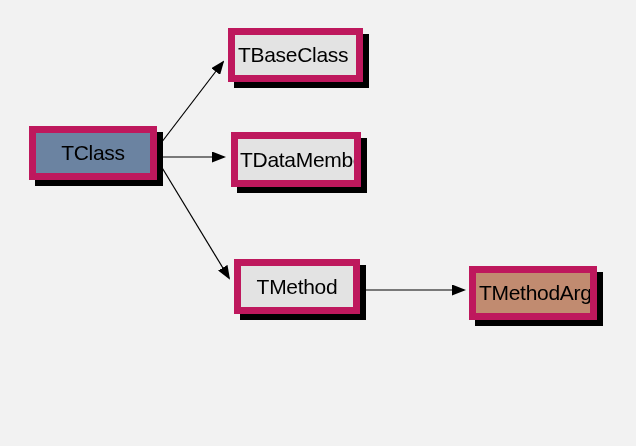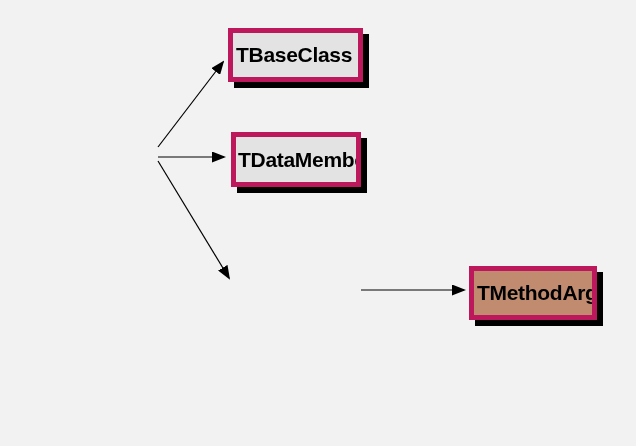--- a/index.html
+++ b/index.html
@@ -18,28 +18,28 @@
   .edges-layer {
     position: absolute;
     left: 0;
     top: 0;
     width: 636px;
     height: 446px;
   }
   .node {
     position: absolute;
     box-sizing: border-box;
-    border: 5px solid #be185d;
+    border: 7px solid #be185d;
     box-shadow: 6px 6px 0 0 #000000;
     display: flex;
     align-items: center;
     overflow: hidden;
     white-space: nowrap;
     color: #000000;
-    font-weight: bold;
+    font-weight: normal;
     font-size: 21px;
     letter-spacing: -0.3px;
     cursor: default;
   }
   .node .node-label { flex: 0 0 auto; }
   #node-tclass {
     left: 29px; top: 126px; width: 128px; height: 54px;
     background: #6b83a1; justify-content: center;
   }
   #node-tbaseclass {
@@ -78,28 +78,34 @@
       <marker id="arrow" viewBox="0 0 14 11" markerWidth="14" markerHeight="11" refX="12" refY="5.5" orient="auto" markerUnits="userSpaceOnUse">
         <path d="M0,0 L14,5.5 L0,11 z" fill="#000000"></path>
       </marker>
     </defs>
     <line class="edge" x1="158" y1="147" x2="223" y2="62" marker-end="url(#arrow)"></line>
     <line class="edge" x1="158" y1="157" x2="224" y2="157" marker-end="url(#arrow)"></line>
     <line class="edge" x1="158" y1="161" x2="229" y2="278" marker-end="url(#arrow)"></line>
     <line class="edge" x1="361" y1="290" x2="464" y2="290" marker-end="url(#arrow)"></line>
   </svg>
 
+  <div class="node" id="node-tclass">
+    <span class="node-label">TClass</span>
+  </div>
 
   <div class="node" id="node-tbaseclass">
     <span class="node-label">TBaseClass</span>
   </div>
 
   <div class="node" id="node-tdatamember">
     <span class="node-label">TDataMember</span>
   </div>
 
+  <div class="node" id="node-tmethod">
+    <span class="node-label">TMethod</span>
+  </div>
 
   <div class="node" id="node-tmethodarg">
     <span class="node-label">TMethodArg</span>
   </div>
 
 
 </div>
 
 </body></html>

